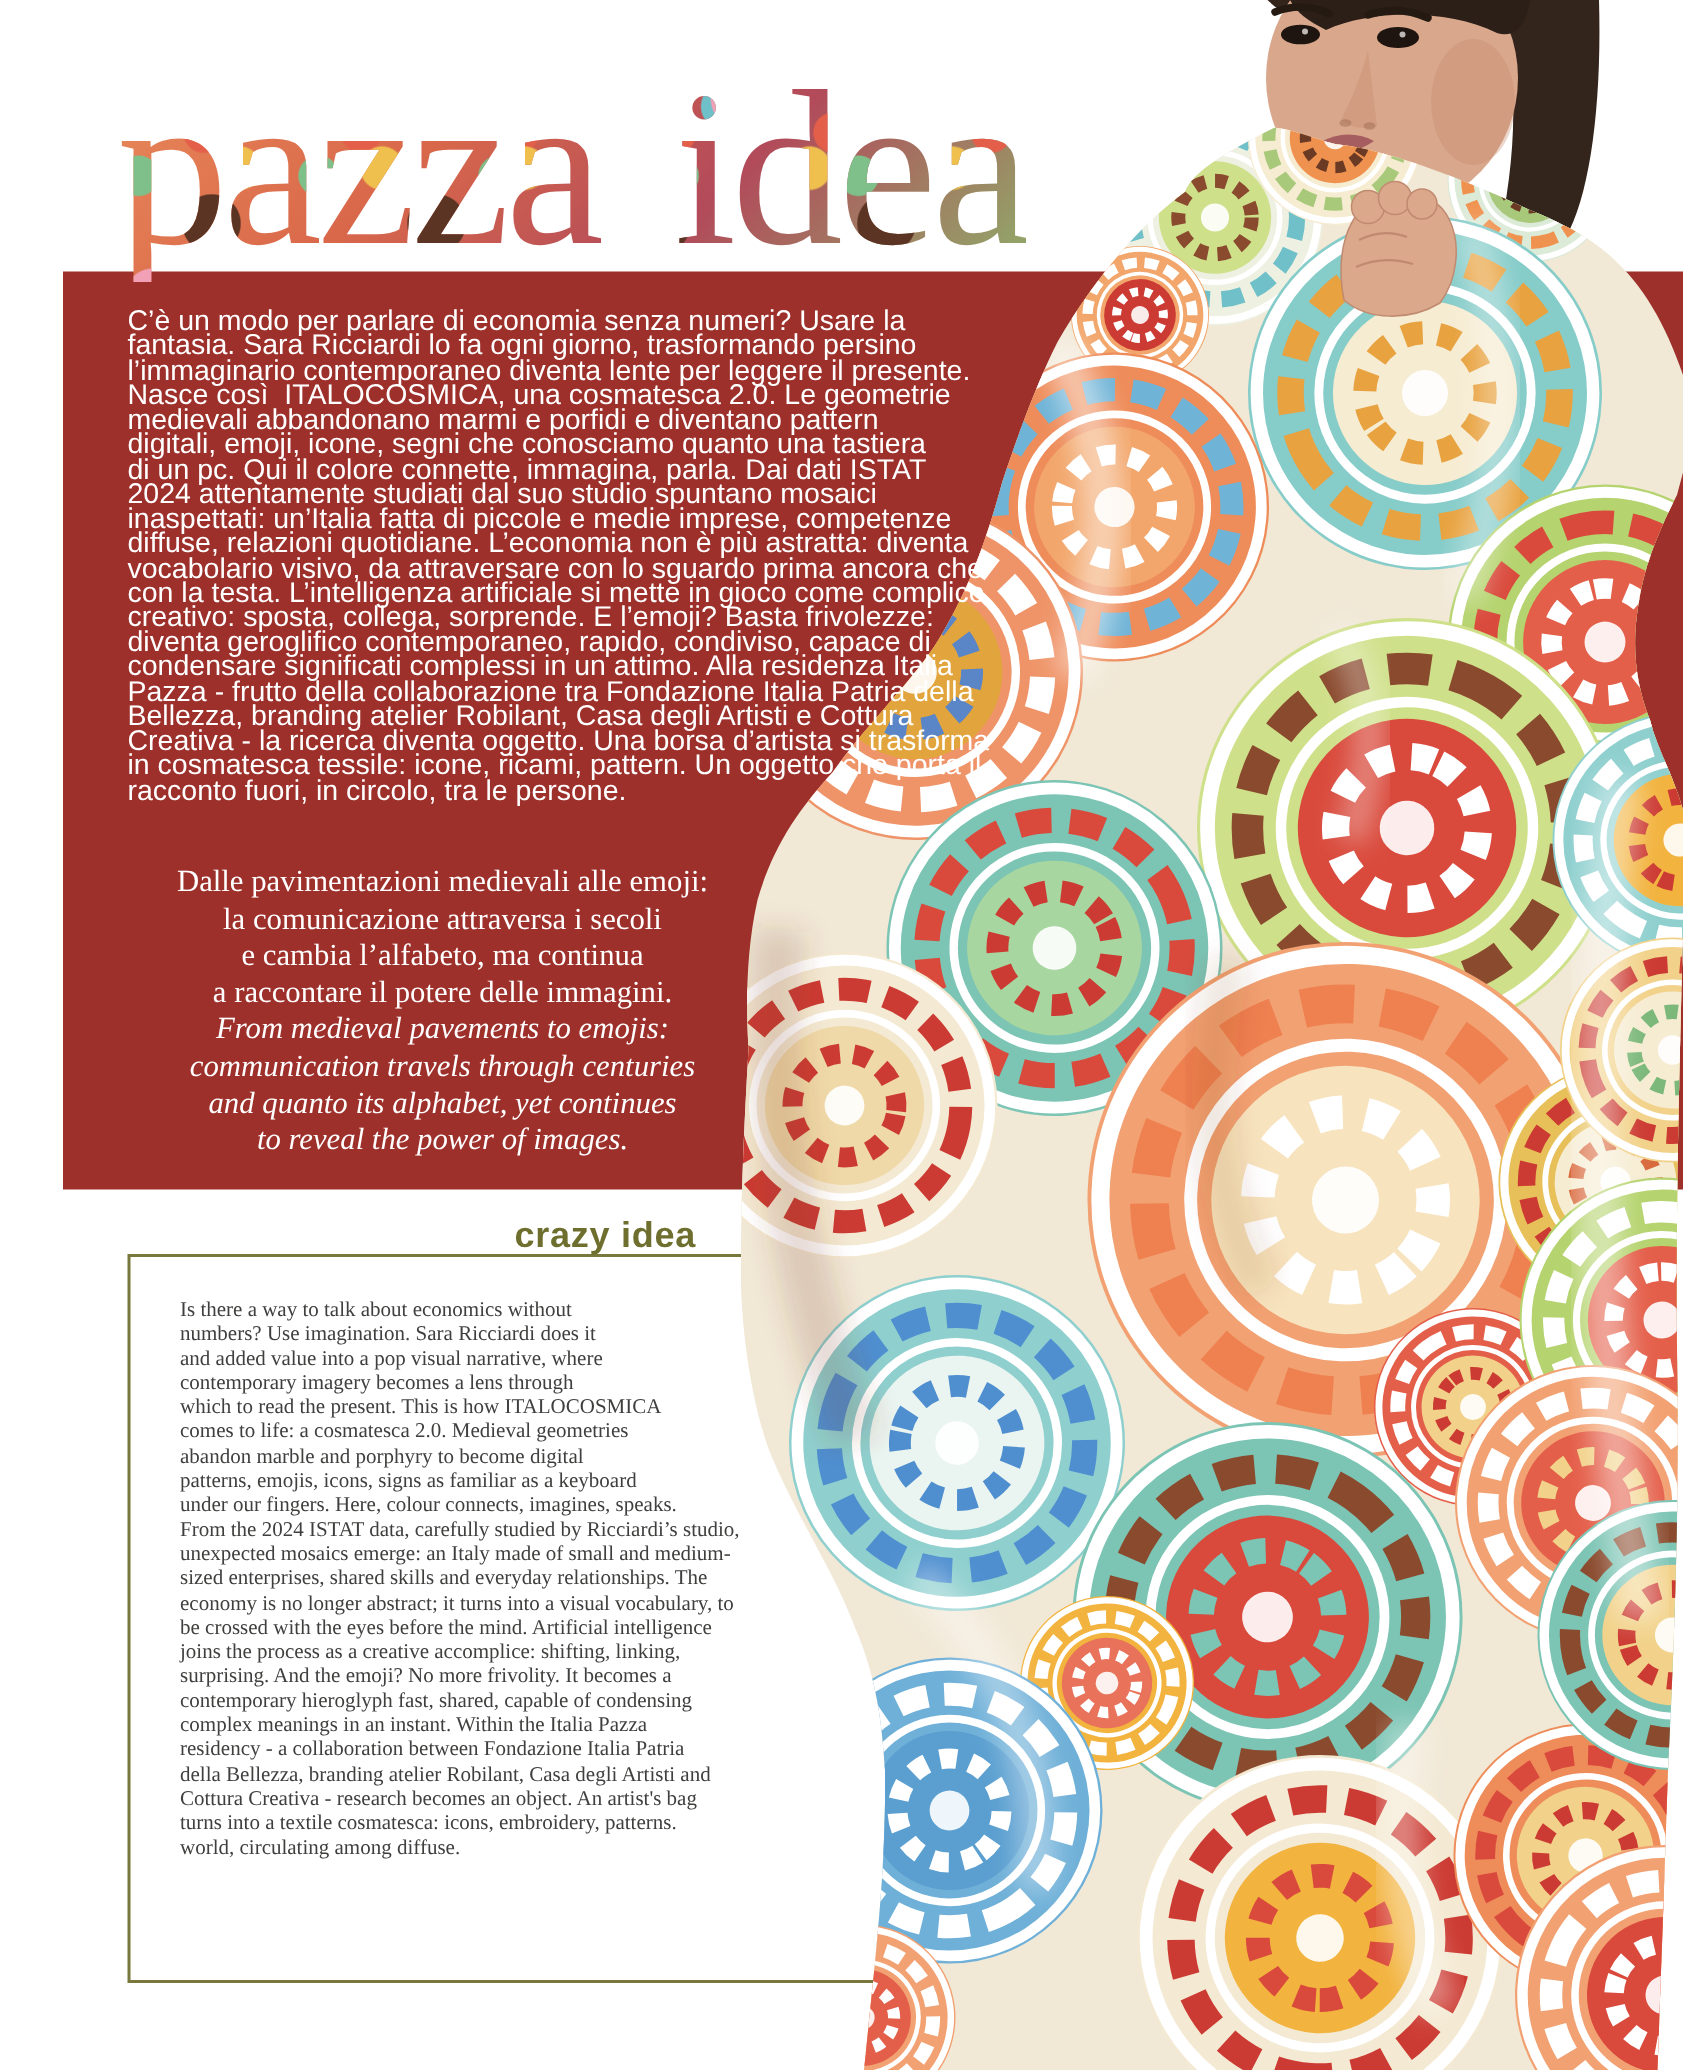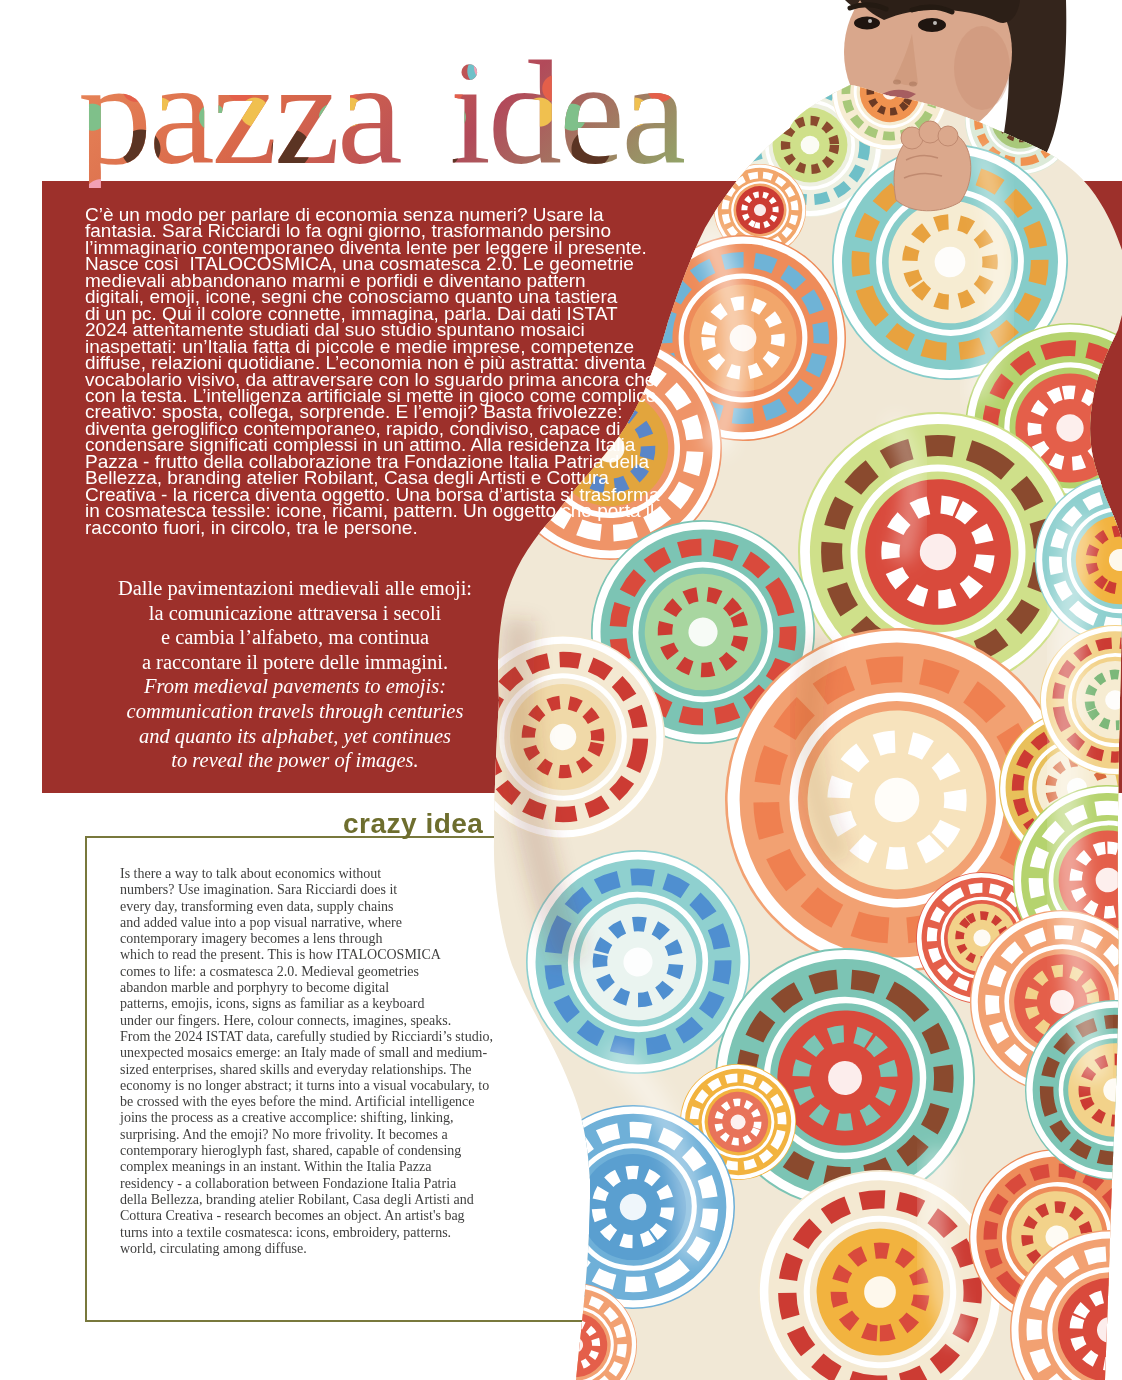--- a/index.html
+++ b/index.html
@@ -26,21 +26,21 @@
         font-size:19px;line-height:16.45px;}
   .intro-it div{white-space:pre;}
   .pull-quote{position:absolute;left:85px;top:576px;width:420px;z-index:3;color:#ffffff;text-align:center;
         font-family:"Liberation Serif",serif;font-size:20.5px;line-height:24.6px;}
   .pull-quote .en{font-style:italic;font-family:Liberation Serif, serif;}
   .crazy-box{position:absolute;left:85px;top:836px;width:920px;height:482px;z-index:1;
         border:2.5px solid #78783c;background:transparent;}
   .body-en{position:absolute;left:33px;top:28px;color:#3f3f3e;font-size:14px;line-height:16.3px;font-family:Liberation Serif, serif;}
   .body-en div{white-space:pre;}
   .crazy-heading{position:absolute;left:343px;top:811px;z-index:3;color:#6e6e2e;
-        font-size:28px;line-height:26px;font-weight:700;letter-spacing:0.5px;}
+        font-size:24px;line-height:26px;font-weight:700;letter-spacing:0.5px;}
 </style>
 </head>
 <body>
 
 <div class="page">
 
   <div class="red-panel"></div>
 
   <svg class="photo" viewBox="0 0 662 1380" xmlns="http://www.w3.org/2000/svg">
     <defs>
@@ -348,21 +348,20 @@
       <circle cx="488" cy="136" r="10" fill="#dba88c" stroke="#c08a70" stroke-width="1"></circle>
       <path d="M446 160 Q462 152 478 158" stroke="#c08a70" stroke-width="1.5" fill="none"></path>
       <path d="M444 178 Q462 170 482 176" stroke="#c08a70" stroke-width="1.5" fill="none"></path>
     </g>
   </svg>
 
   <div class="crazy-box">
     <div class="body-en">
         <div>Is there a way to talk about economics without</div>
         <div>numbers? Use imagination. Sara Ricciardi does it</div>
-        <div>every day, transforming even data, supply chains</div>
         <div>and added value into a pop visual narrative, where</div>
         <div>contemporary imagery becomes a lens through</div>
         <div>which to read the present. This is how ITALOCOSMICA</div>
         <div>comes to life: a cosmatesca 2.0. Medieval geometries</div>
         <div>abandon marble and porphyry to become digital</div>
         <div>patterns, emojis, icons, signs as familiar as a keyboard</div>
         <div>under our fingers. Here, colour connects, imagines, speaks.</div>
         <div>From the 2024 ISTAT data, carefully studied by Ricciardi’s studio,</div>
         <div>unexpected mosaics emerge: an Italy made of small and medium-</div>
         <div>sized enterprises, shared skills and everyday relationships. The</div>

